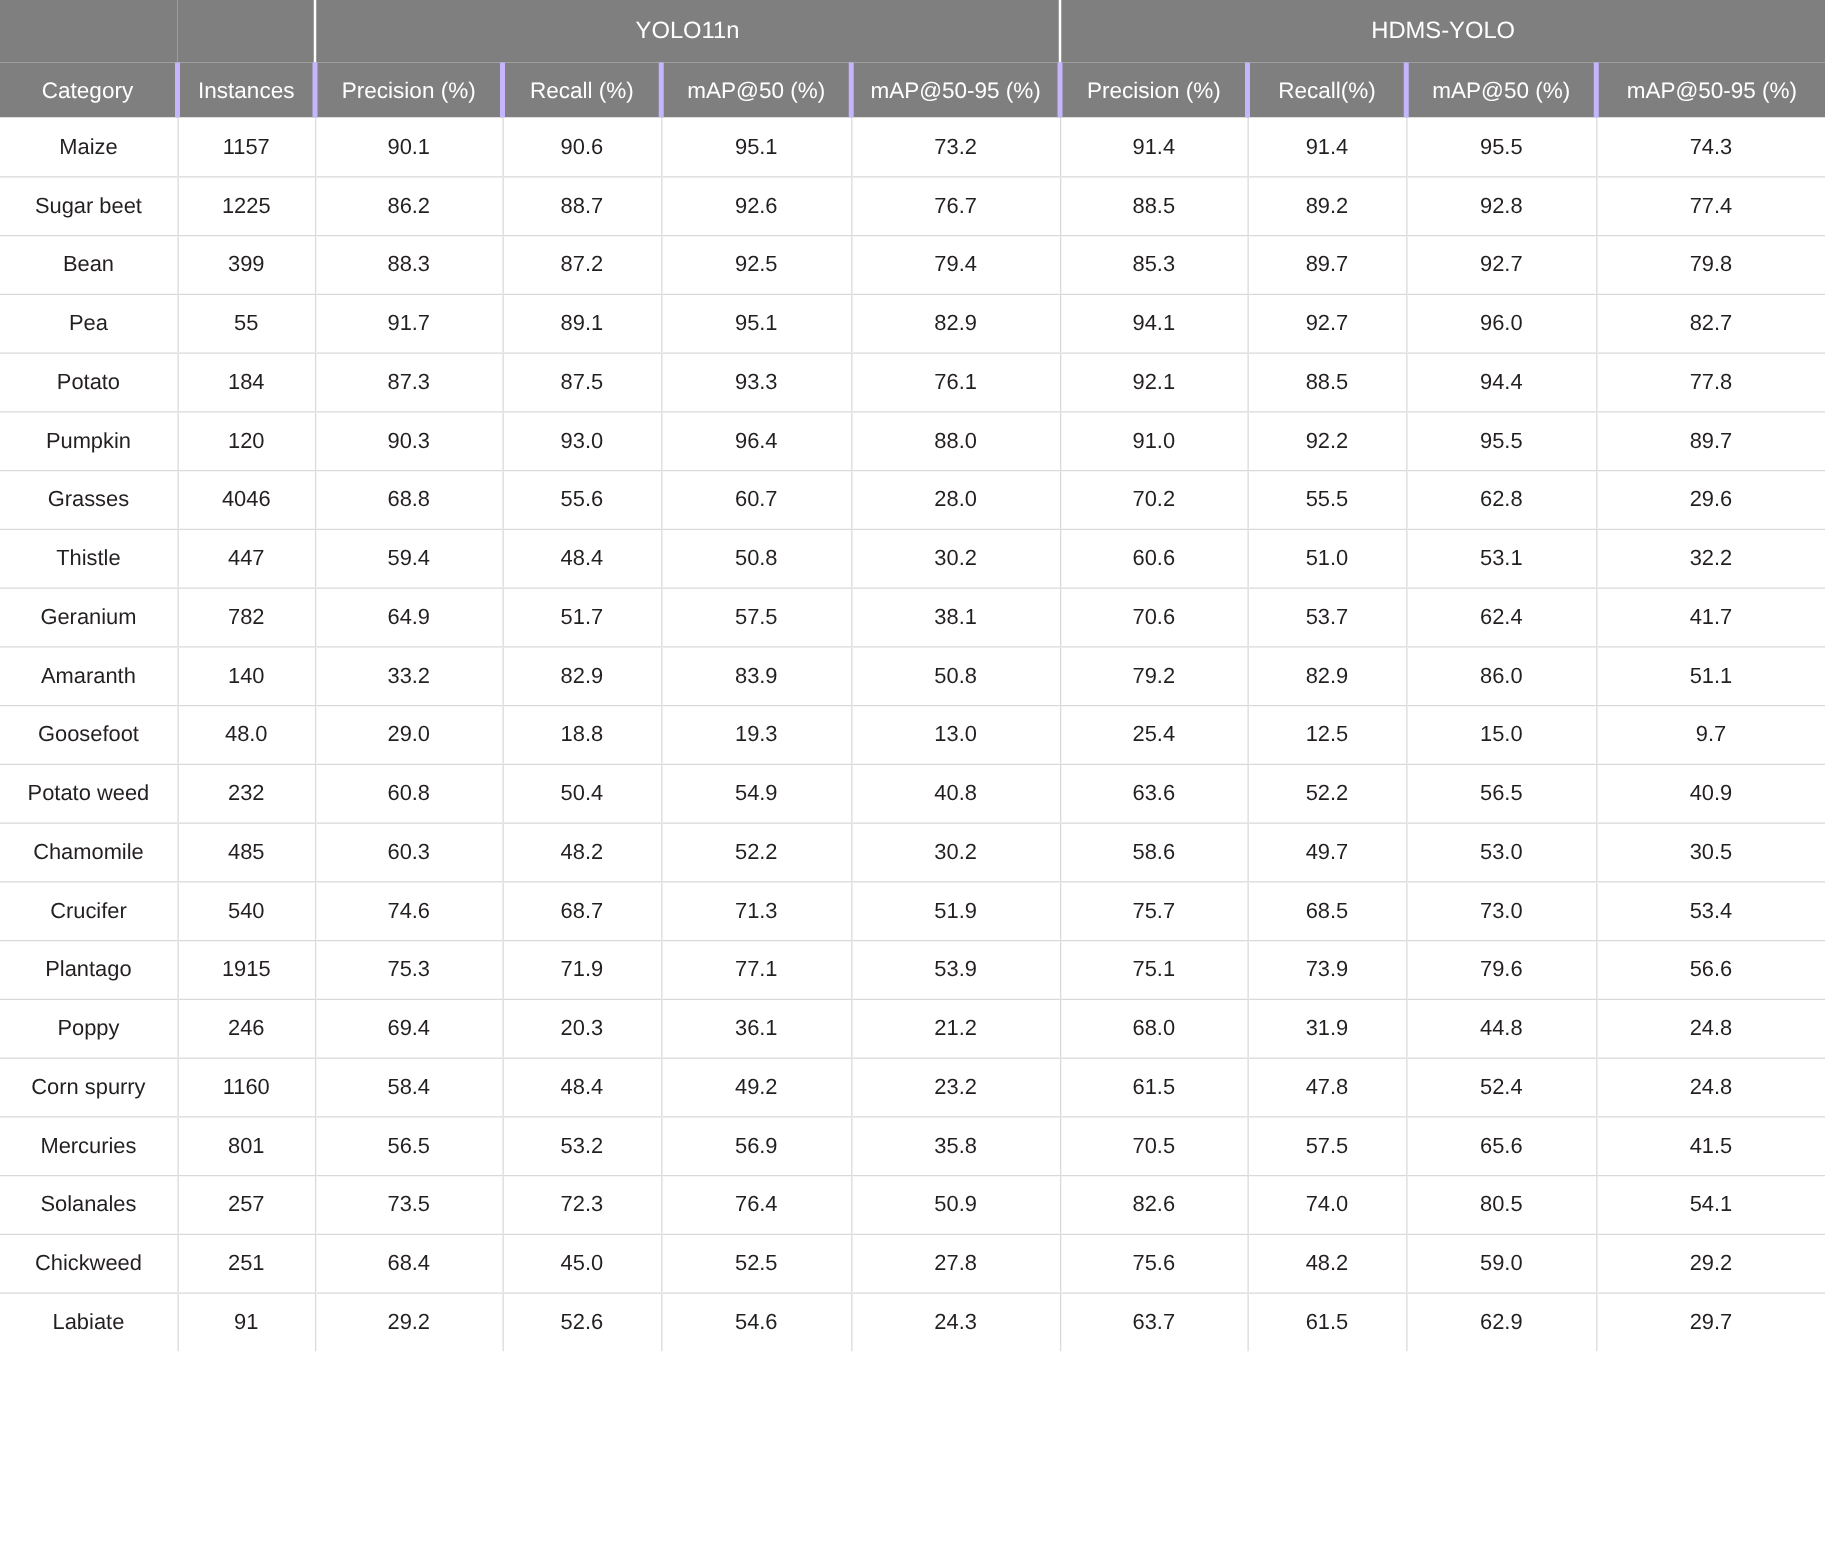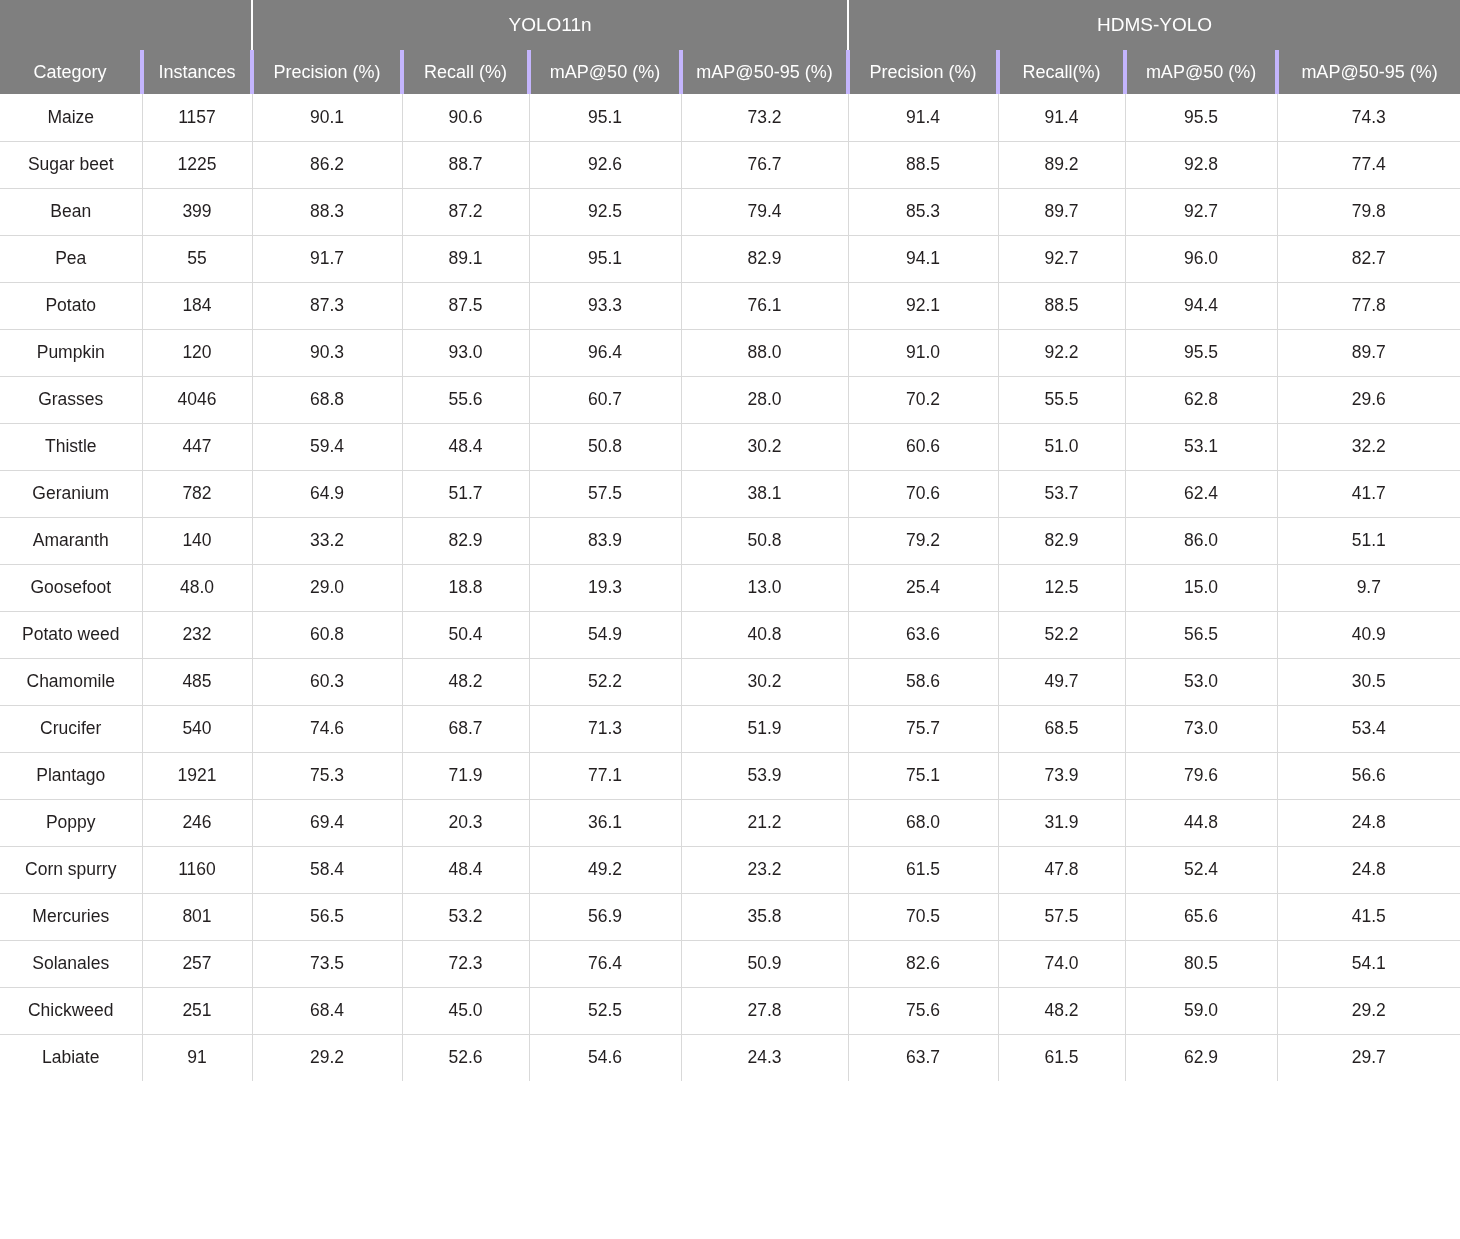--- a/index.html
+++ b/index.html
@@ -288,21 +288,21 @@
           <td>68.7</td>
           <td>71.3</td>
           <td>51.9</td>
           <td>75.7</td>
           <td>68.5</td>
           <td>73.0</td>
           <td>53.4</td>
         </tr>
         <tr>
           <td class="cat">Plantago</td>
-          <td>1921</td>
+          <td>1915</td>
           <td>75.3</td>
           <td>71.9</td>
           <td>77.1</td>
           <td>53.9</td>
           <td>75.1</td>
           <td>73.9</td>
           <td>79.6</td>
           <td>56.6</td>
         </tr>
         <tr>

